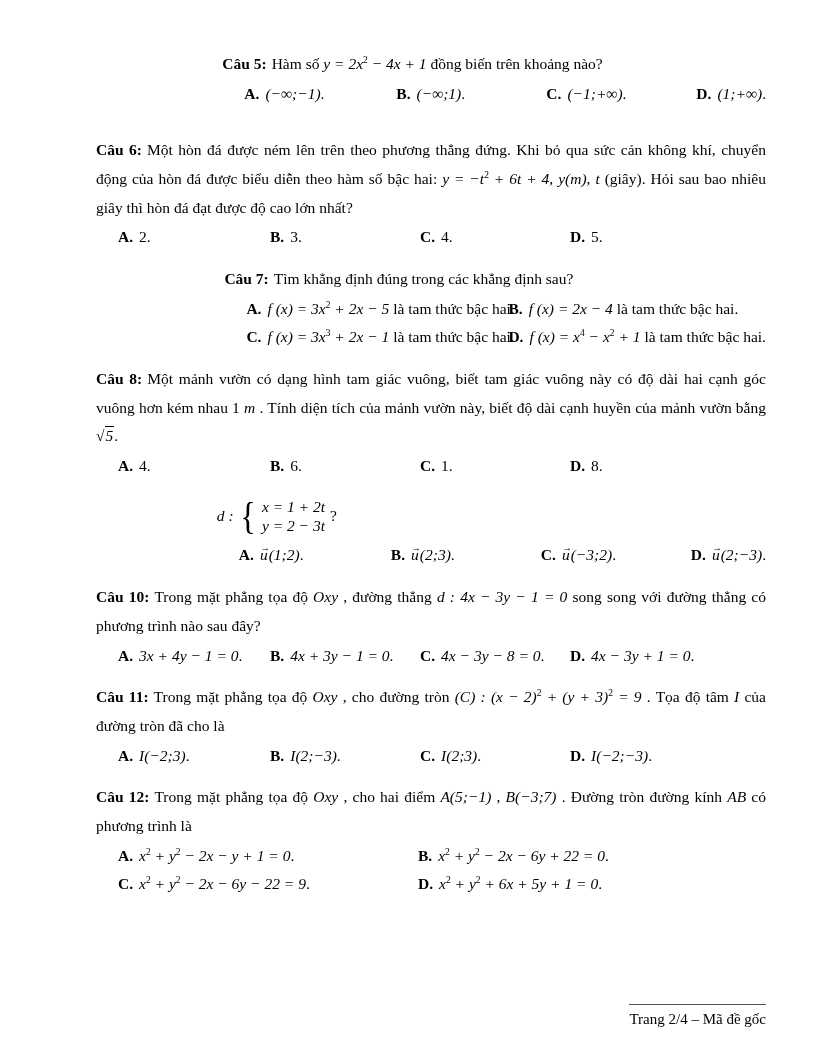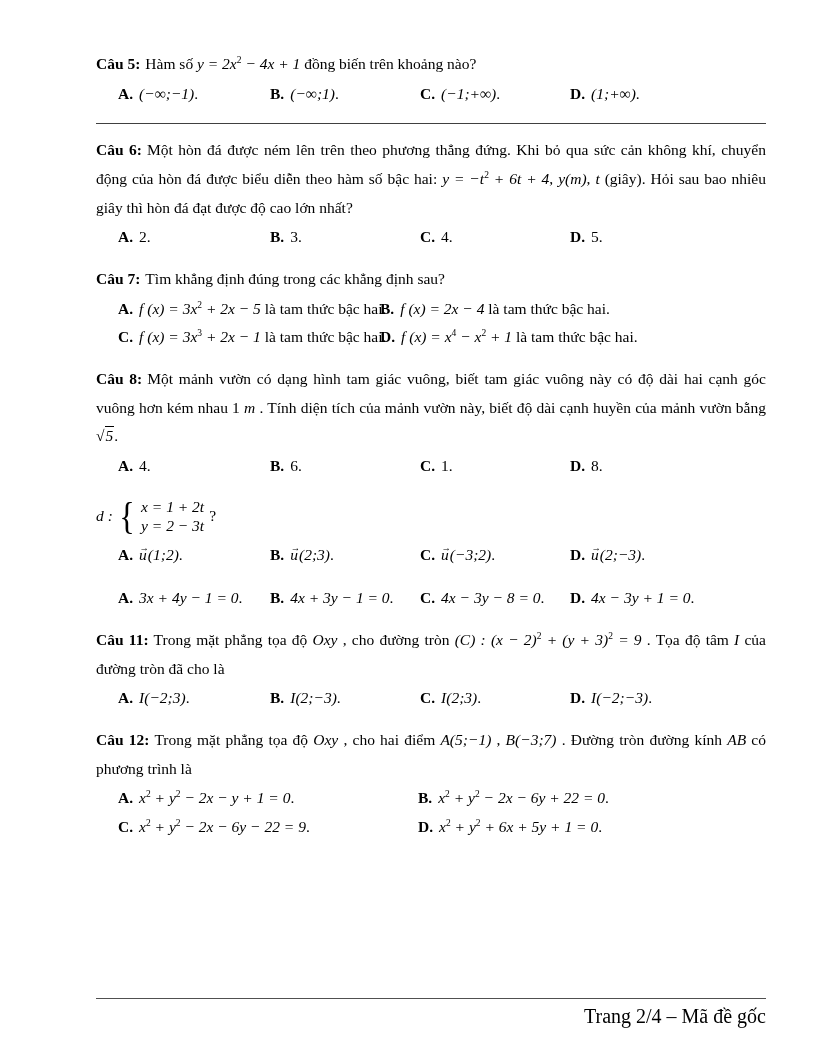--- a/index.html
+++ b/index.html
@@ -6,21 +6,21 @@
   html, body { background:#ffffff; }
   body {
     width:816px; height:1056px;
     font-family:"Liberation Serif","DejaVu Serif",serif;
     color:#000; font-size:15.5px;
   }
   .page {
     width:816px; height:1056px;
     padding:50px 50px 28px 96px;
     display:flex; flex-direction:column;
-    overflow:hidden; background:#fff;
+    overflow:hidden; background:#fff;align-items:flex-end;
   }
   .q-block { margin-bottom:4px; }
   .q-body { text-align:justify; line-height:1.85; }
   .q-label { margin-right:5px; font-weight:bold; }
   .seg-t { font-style:normal; }
   .seg-m { font-style:italic; }
   sup.seg-sup { font-size:9.5px; line-height:0; font-style:normal; }
   .radicand { border-top:1px solid #000; padding:0 1px; }
   .seg-vec { font-style:italic; position:relative; margin-right:1px; }
   .seg-vec::before {
@@ -35,21 +35,21 @@
   .opt-key { font-weight:bold; margin-right:6px; }
   .divider { border-top:1px solid #404040; margin:2px 0 12px 0; }
   .system-row { display:flex; align-items:center; gap:5px; line-height:1.25; margin:3px 0 6px 0; }
   .sys-brace {
     font-size:38px; line-height:0.9; font-weight:400;
     transform:scaleX(0.85); display:inline-block;
   }
   .sys-lines { display:flex; flex-direction:column; }
   .footer { margin-top:auto; }
   .footer-line { border-top:1px solid #505050; margin-bottom:6px; }
-  .footer-text { text-align:right; font-size:20px; }
+  .footer-text { text-align:right; font-size:15px; }
 </style>
 </head>
 <body>
 
 <div class="page">
 
   <section class="q-block">
     <p class="q-body"><b class="q-label">Câu 5:</b><span class="segs"><span class="seg-t">Hàm số </span><span class="seg-m">y = 2x</span><sup class="seg-sup">2</sup><span class="seg-m"> − 4x + 1</span><span class="seg-t"> đồng biến trên khoảng nào?</span></span></p>
     <div class="opts opts-4">
       <div class="opt"><b class="opt-key">A.</b><span class="segs"><span class="seg-m">(−∞;−1)</span><span class="seg-t">.</span></span></div>
@@ -103,20 +103,21 @@
     </div>
     <div class="opts opts-4">
       <div class="opt"><b class="opt-key">A.</b><span class="segs"><span class="seg-vec">u</span><span class="seg-m">(1;2)</span><span class="seg-t">.</span></span></div>
       <div class="opt"><b class="opt-key">B.</b><span class="segs"><span class="seg-vec">u</span><span class="seg-m">(2;3)</span><span class="seg-t">.</span></span></div>
       <div class="opt"><b class="opt-key">C.</b><span class="segs"><span class="seg-vec">u</span><span class="seg-m">(−3;2)</span><span class="seg-t">.</span></span></div>
       <div class="opt"><b class="opt-key">D.</b><span class="segs"><span class="seg-vec">u</span><span class="seg-m">(2;−3)</span><span class="seg-t">.</span></span></div>
     </div>
   </section>
 
   <section class="q-block">
+    <p class="q-body"><b class="q-label">Câu 10:</b><span class="segs"><span class="seg-t">Trong mặt phẳng tọa độ </span><span class="seg-m">Oxy</span><span class="seg-t"> , đường thẳng </span><span class="seg-m">d : 4x − 3y − 1 = 0</span><span class="seg-t"> song song với đường thẳng có phương trình nào sau đây?</span></span></p>
     <div class="opts opts-4">
       <div class="opt"><b class="opt-key">A.</b><span class="segs"><span class="seg-m">3x + 4y − 1 = 0</span><span class="seg-t">.</span></span></div>
       <div class="opt"><b class="opt-key">B.</b><span class="segs"><span class="seg-m">4x + 3y − 1 = 0</span><span class="seg-t">.</span></span></div>
       <div class="opt"><b class="opt-key">C.</b><span class="segs"><span class="seg-m">4x − 3y − 8 = 0</span><span class="seg-t">.</span></span></div>
       <div class="opt"><b class="opt-key">D.</b><span class="segs"><span class="seg-m">4x − 3y + 1 = 0</span><span class="seg-t">.</span></span></div>
     </div>
   </section>
 
   <section class="q-block">
     <p class="q-body"><b class="q-label">Câu 11:</b><span class="segs"><span class="seg-t">Trong mặt phẳng tọa độ </span><span class="seg-m">Oxy</span><span class="seg-t"> , cho đường tròn </span><span class="seg-m">(C) : (x − 2)</span><sup class="seg-sup">2</sup><span class="seg-m"> + (y + 3)</span><sup class="seg-sup">2</sup><span class="seg-m"> = 9</span><span class="seg-t"> . Tọa độ tâm </span><span class="seg-m">I</span><span class="seg-t"> của đường tròn đã cho là</span></span></p>

